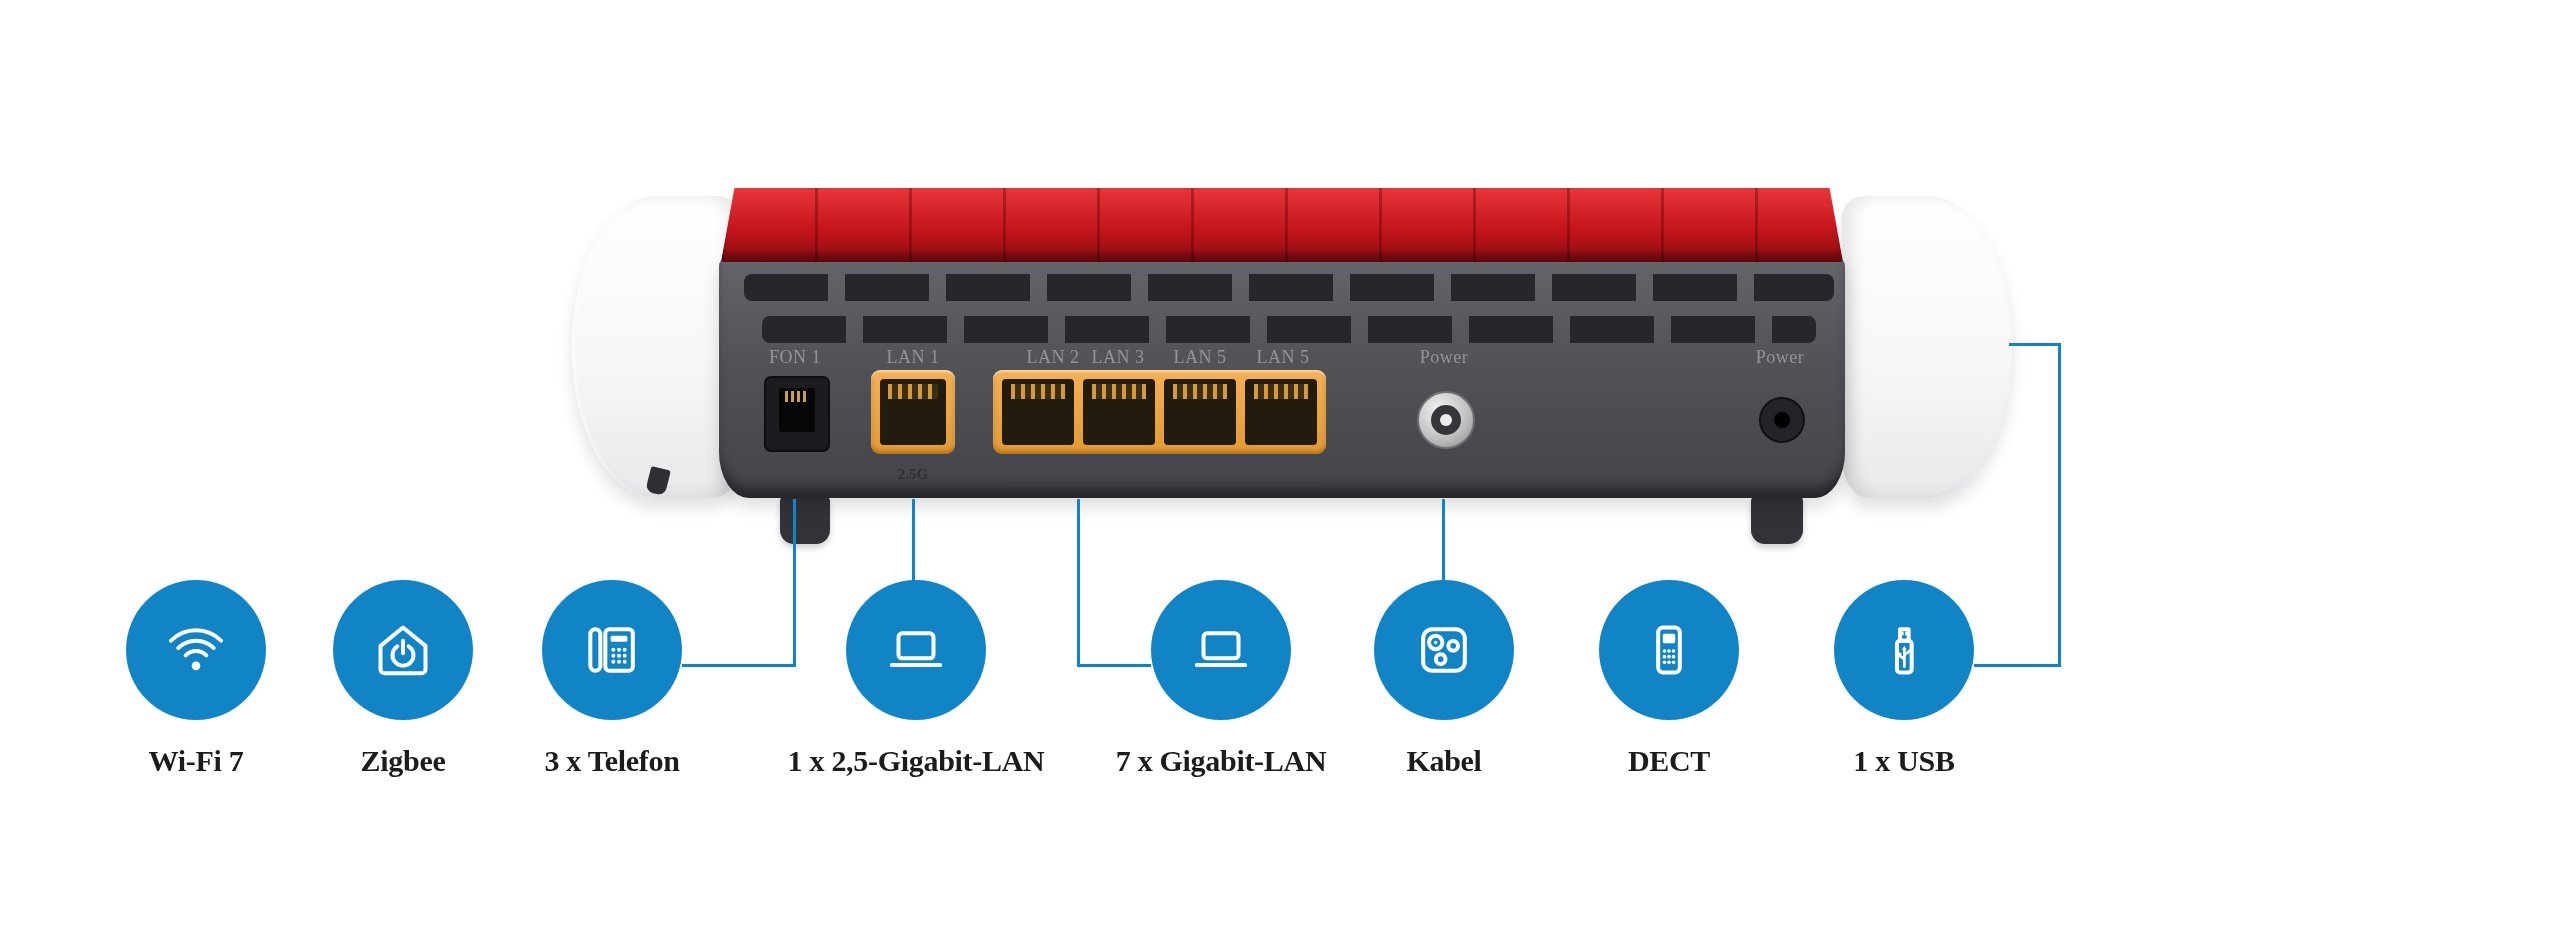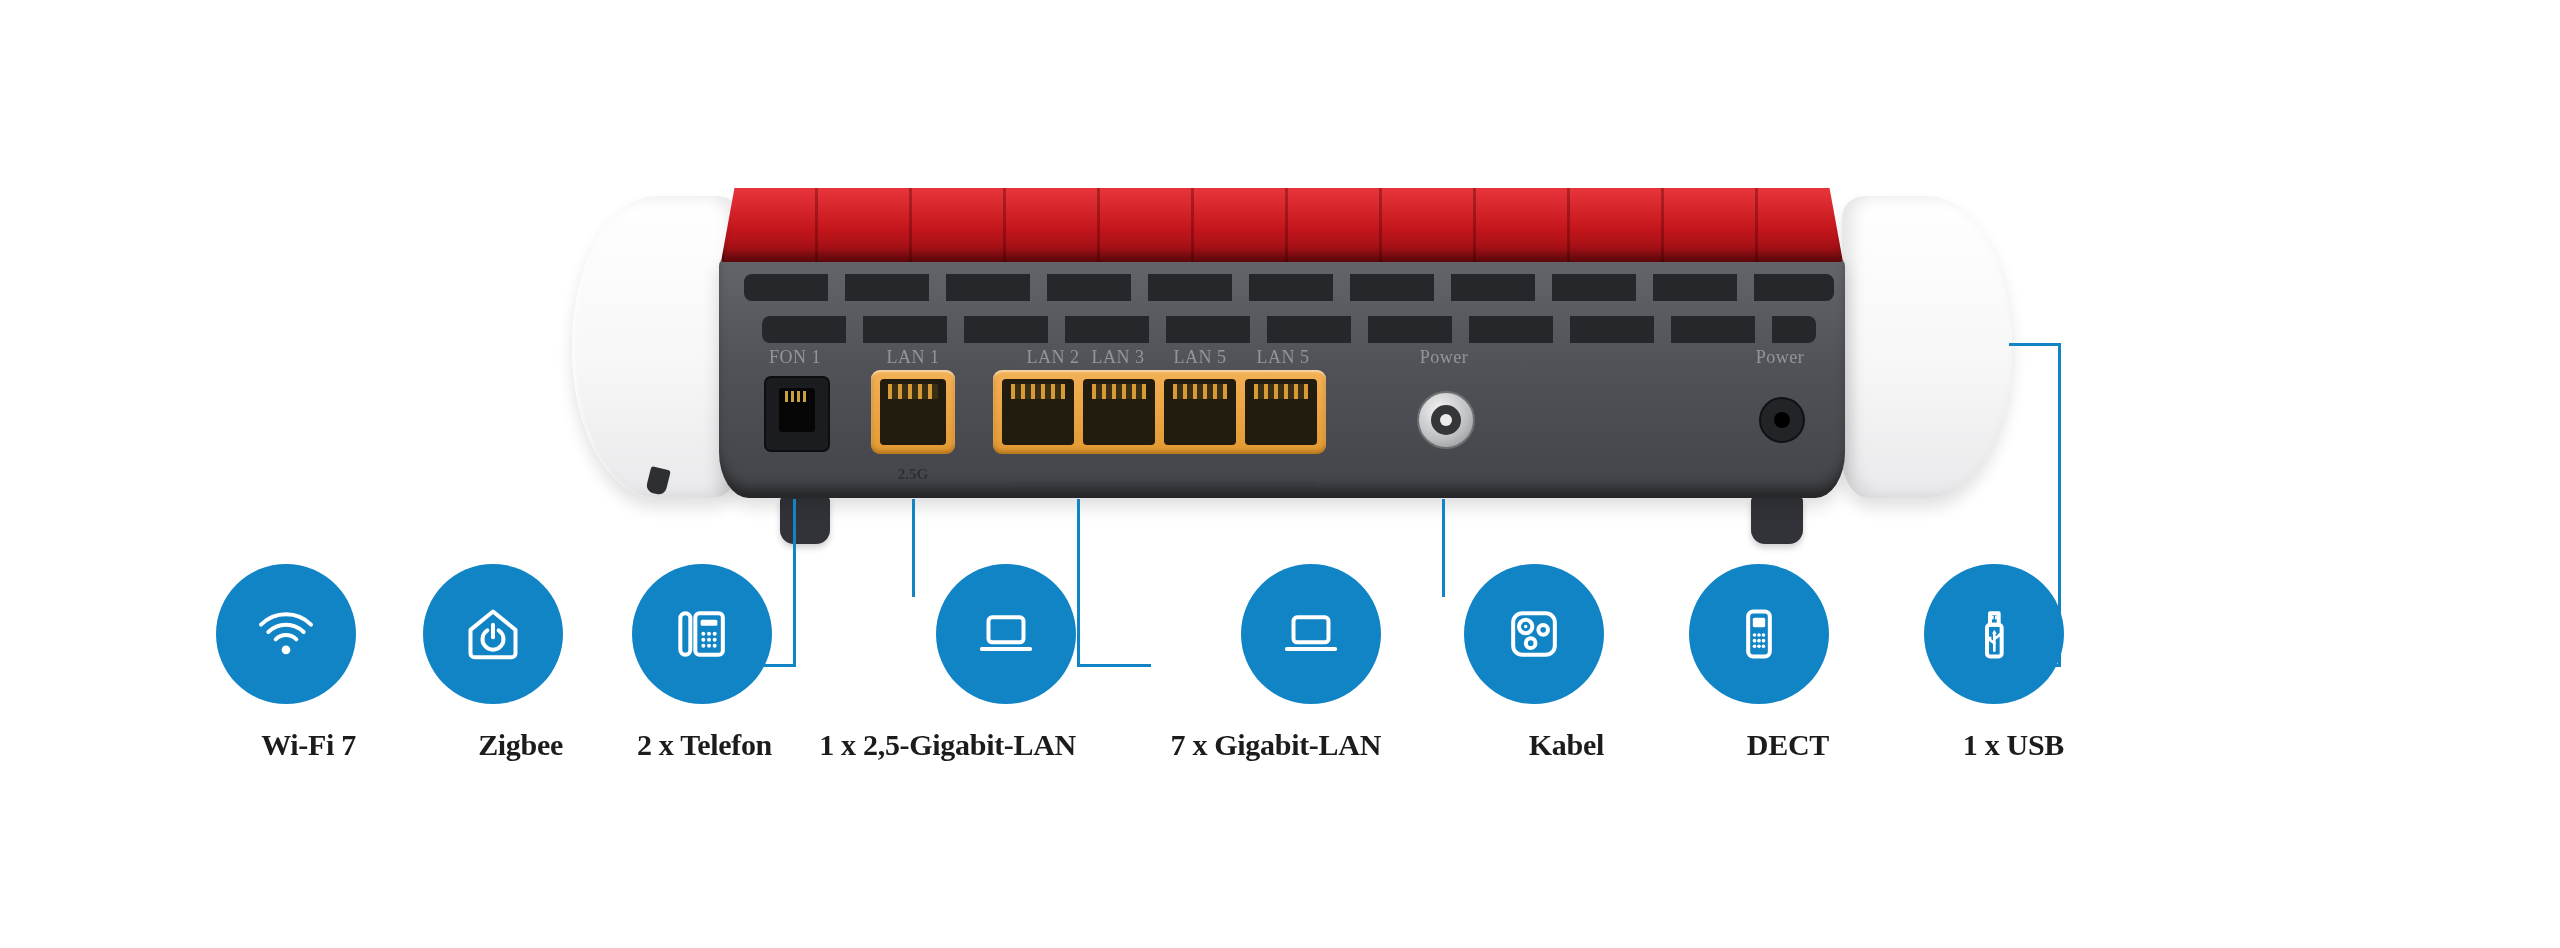--- a/index.html
+++ b/index.html
@@ -59,21 +59,21 @@
   .line-tel-h{left:682px;top:664px;width:114px;height:3px;}
   .line-tel-v{left:793px;top:499px;width:3px;height:168px;}
   .line-lan1-v{left:912px;top:499px;width:3px;height:98px;}
   .line-lan4-v{left:1077px;top:499px;width:3px;height:168px;}
   .line-lan4-h{left:1077px;top:664px;width:74px;height:3px;}
   .line-cable-v{left:1442px;top:499px;width:3px;height:98px;}
   .line-usb-h1{left:2009px;top:343px;width:52px;height:3px;}
   .line-usb-v{left:2058px;top:343px;width:3px;height:324px;}
   .line-usb-h2{left:1974px;top:664px;width:87px;height:3px;}
   
-  .feature{position:absolute;top:564px;width:320px;display:flex;flex-direction:column;align-items:flex-end;z-index:2;}
+  .feature{position:absolute;top:580px;width:320px;display:flex;flex-direction:column;align-items:center;z-index:2;}
   .f-wifi{left:36px}.f-zigbee{left:243px}.f-telefon{left:452px}.f-lan25{left:756px}
   .f-lan4{left:1061px}.f-kabel{left:1284px}.f-dect{left:1509px}.f-usb{left:1744px}
   .fi-circle{width:140px;height:140px;border-radius:50%;background:#1184C6;display:flex;align-items:center;justify-content:center;}
   .fi-circle svg{width:80px;height:80px;}
   .fi-label{margin-top:24px;font-size:30px;font-weight:bold;color:#1c1c1e;white-space:nowrap;letter-spacing:-0.3px;}
   .ic{stroke:#ffffff;stroke-width:2.4;fill:none;stroke-linecap:round;stroke-linejoin:round;}
   .icf{fill:#ffffff;stroke:none;}
 </style>
 </head>
 <body>
@@ -180,21 +180,21 @@
           <circle class="icf" cx="28.2" cy="23.8" r="1.2"></circle>
           <circle class="icf" cx="31.6" cy="23.8" r="1.2"></circle>
         <circle class="icf" cx="24.8" cy="27.4" r="1.2"></circle>
           <circle class="icf" cx="28.2" cy="27.4" r="1.2"></circle>
           <circle class="icf" cx="31.6" cy="27.4" r="1.2"></circle>
         <circle class="icf" cx="24.8" cy="31" r="1.2"></circle>
           <circle class="icf" cx="28.2" cy="31" r="1.2"></circle>
           <circle class="icf" cx="31.6" cy="31" r="1.2"></circle>
       </svg>
     </div>
-    <div class="fi-label">2 x Telefon</div>
+    <div class="fi-label">3 x Telefon</div>
   </div>
 
   <div class="feature f-lan25">
     <div class="fi-circle">
       <svg viewBox="0 0 48 48">
         <rect class="ic" x="13.5" y="14" width="21" height="15" rx="2.2"></rect>
         <path class="ic" d="M9.5 33 h29"></path>
       </svg>
     </div>
     <div class="fi-label">1 x 2,5-Gigabit-LAN</div>

